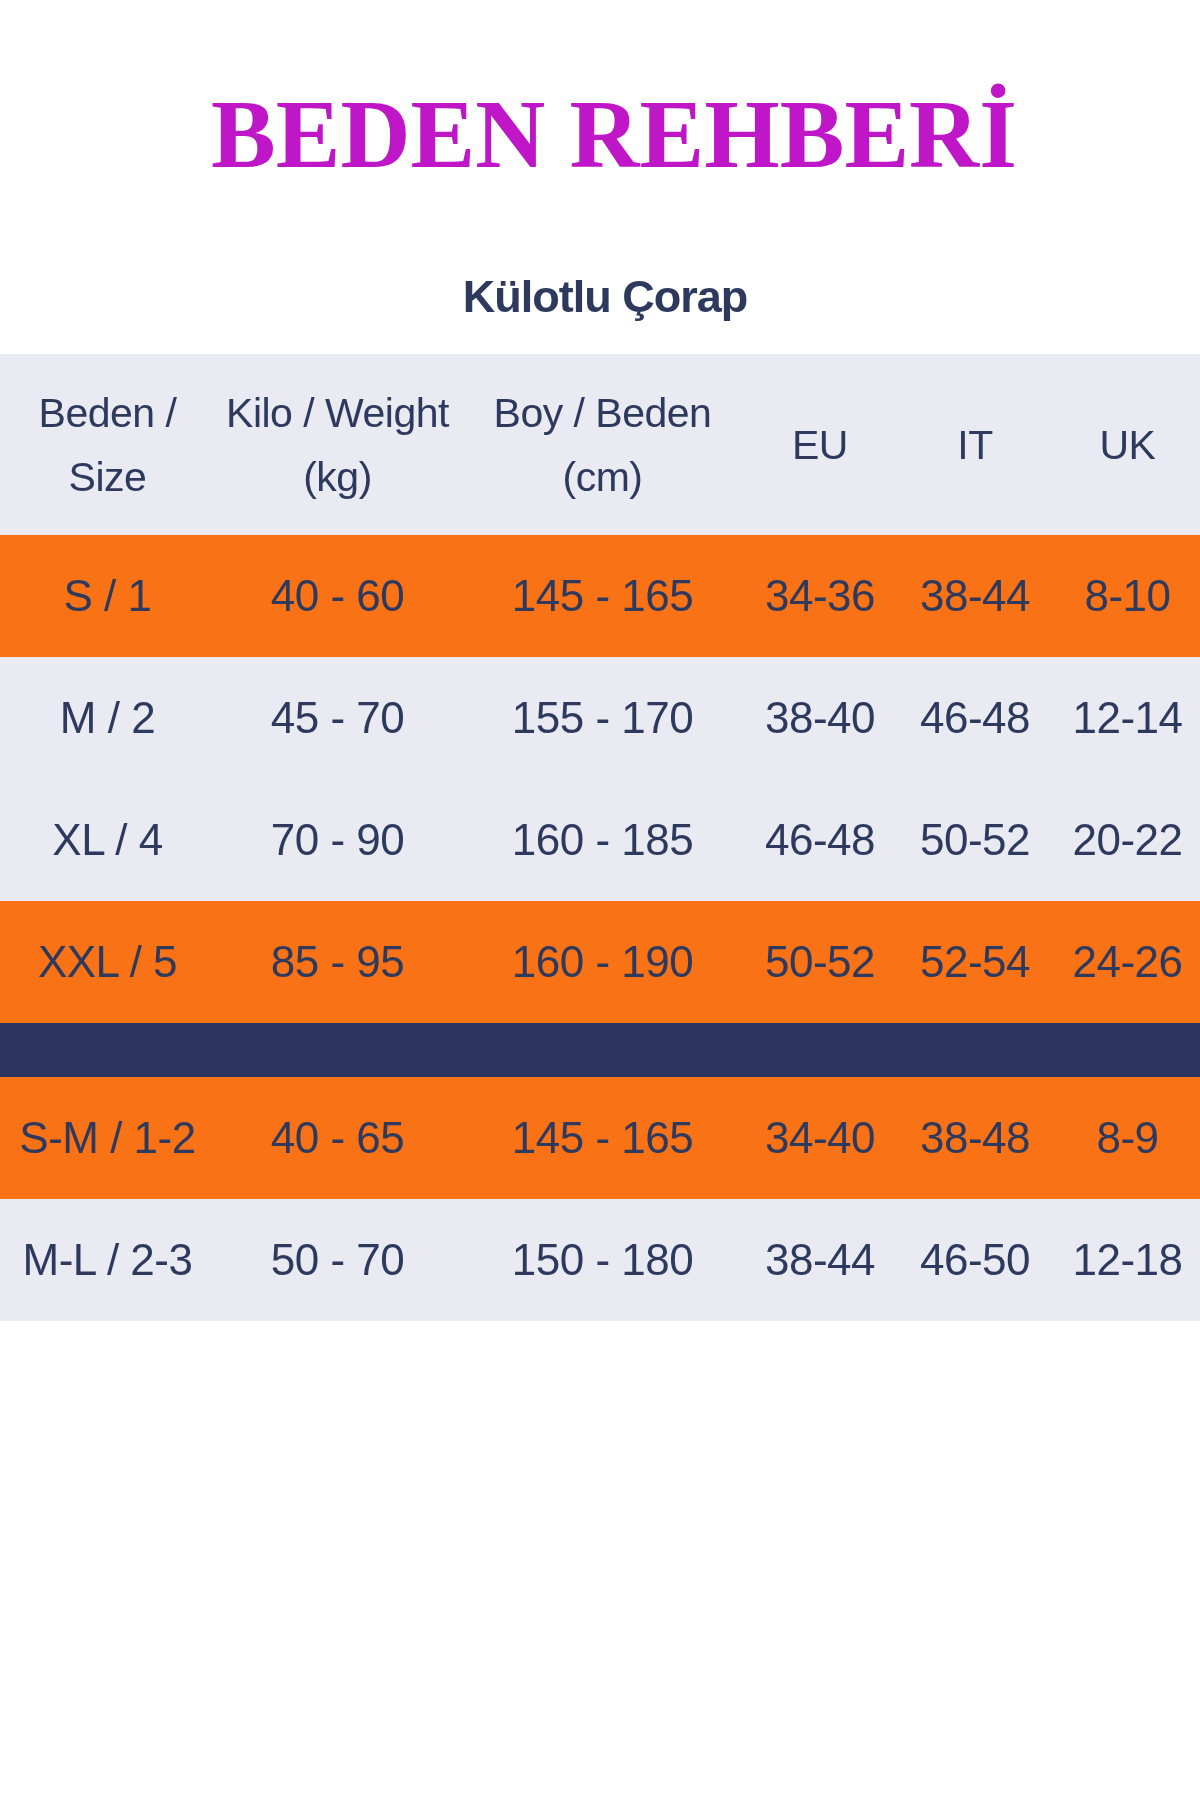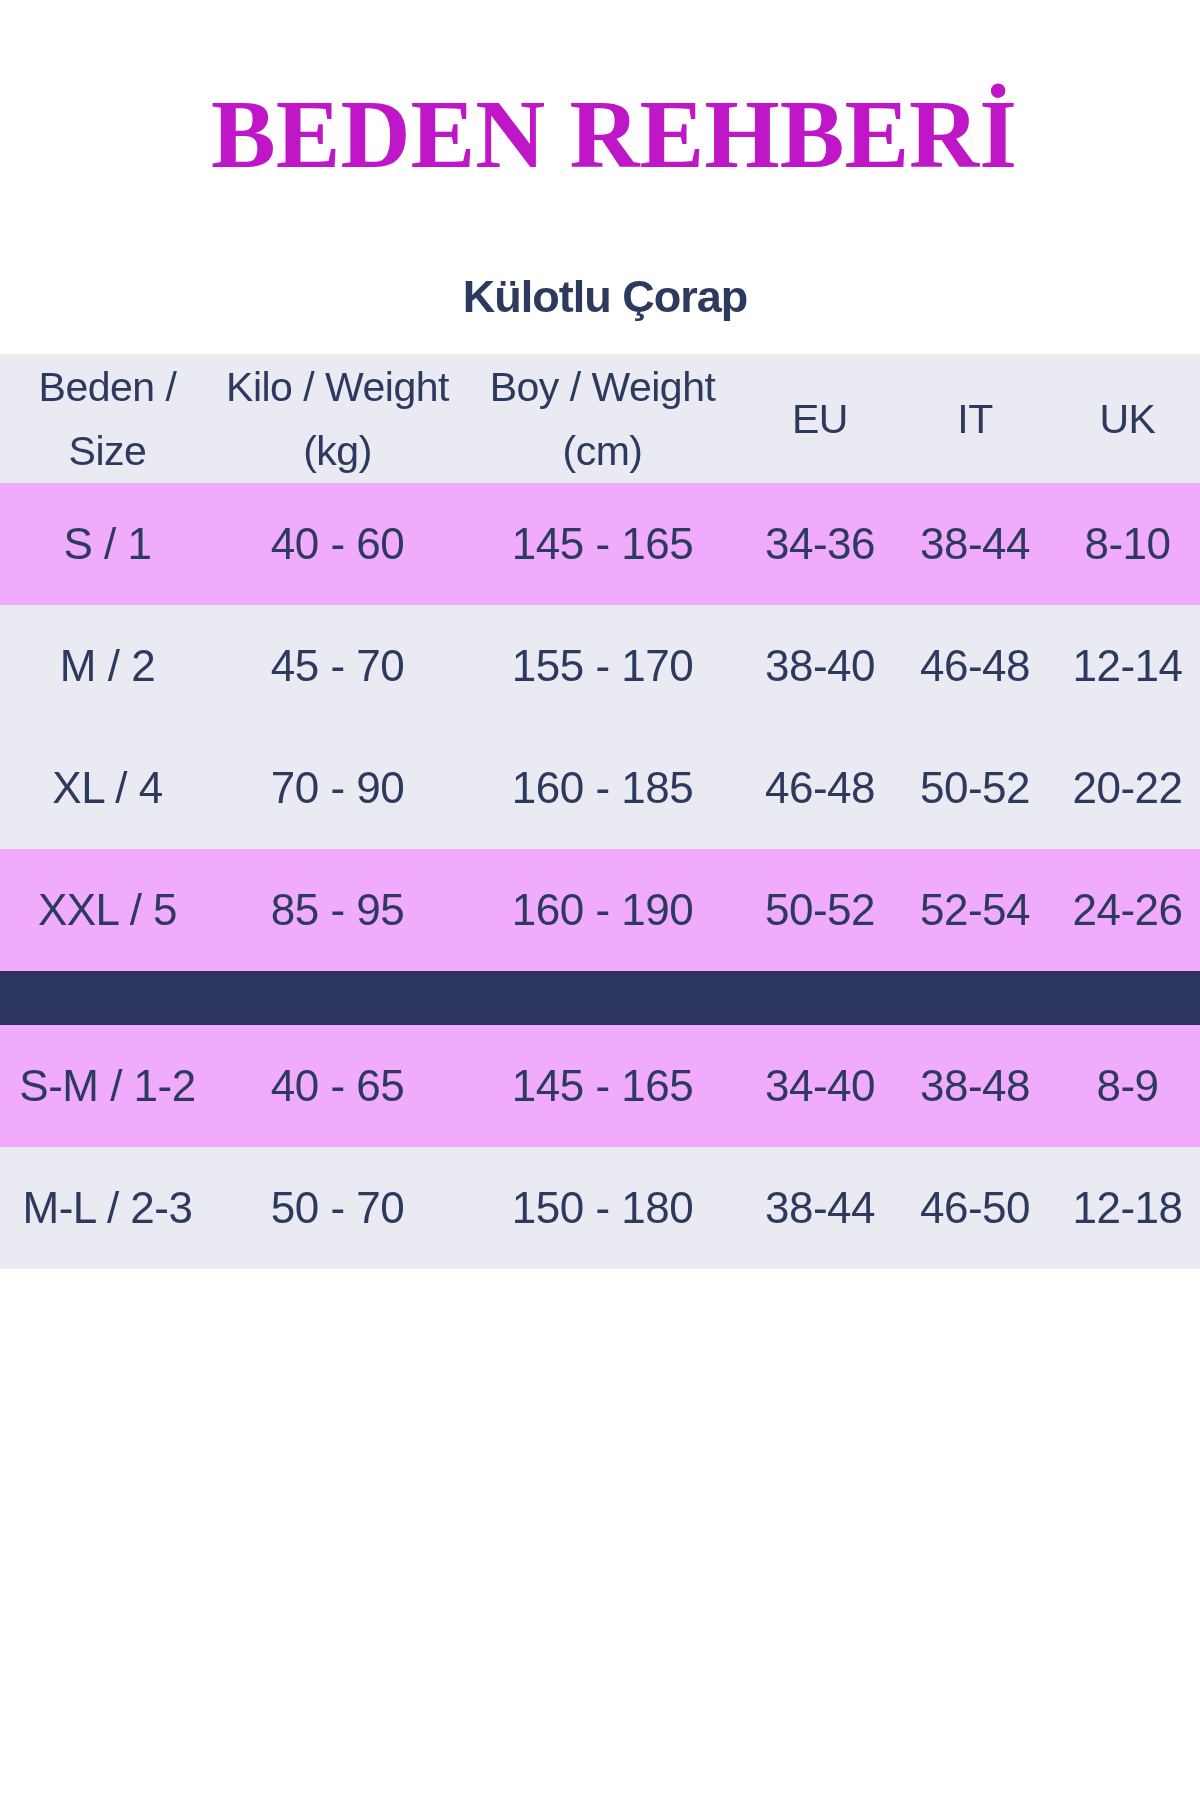--- a/index.html
+++ b/index.html
@@ -44,32 +44,32 @@
     table-layout: fixed;
   }
   .size-table th, .size-table td {
     padding: 0;
     text-align: center;
     vertical-align: middle;
     font-weight: 400;
     color: #2d3a5e;
   }
   .size-table thead tr {
-    height: 129px;
+    height: 181px;
     background: #e9eaf2;
     margin-left: 28px;
   }
   .size-table th .h-line {
     font-size: 41px;
     line-height: 64px;
     letter-spacing: -0.5px;
   }
   .size-table tbody tr {
     height: 122px;
-    background: #f0abfc;
+    background: #f97316;
   }
   .size-table tbody tr.alt {
     background: #e9eaf2;
   }
   .size-table tbody td {
     font-size: 44px;
     letter-spacing: -0.5px;
   }
   .size-table tr.divider-row {
     height: 54px;
@@ -100,21 +100,21 @@
       <tr>
         <th>
           <div class="h-line">Beden /</div>
           <div class="h-line">Size</div>
         </th>
         <th>
           <div class="h-line">Kilo / Weight</div>
           <div class="h-line">(kg)</div>
         </th>
         <th>
-          <div class="h-line">Boy / Weight</div>
+          <div class="h-line">Boy / Beden</div>
           <div class="h-line">(cm)</div>
         </th>
         <th>
           <div class="h-line">EU</div>
           <div class="h-line"></div>
         </th>
         <th>
           <div class="h-line">IT</div>
           <div class="h-line"></div>
         </th>

